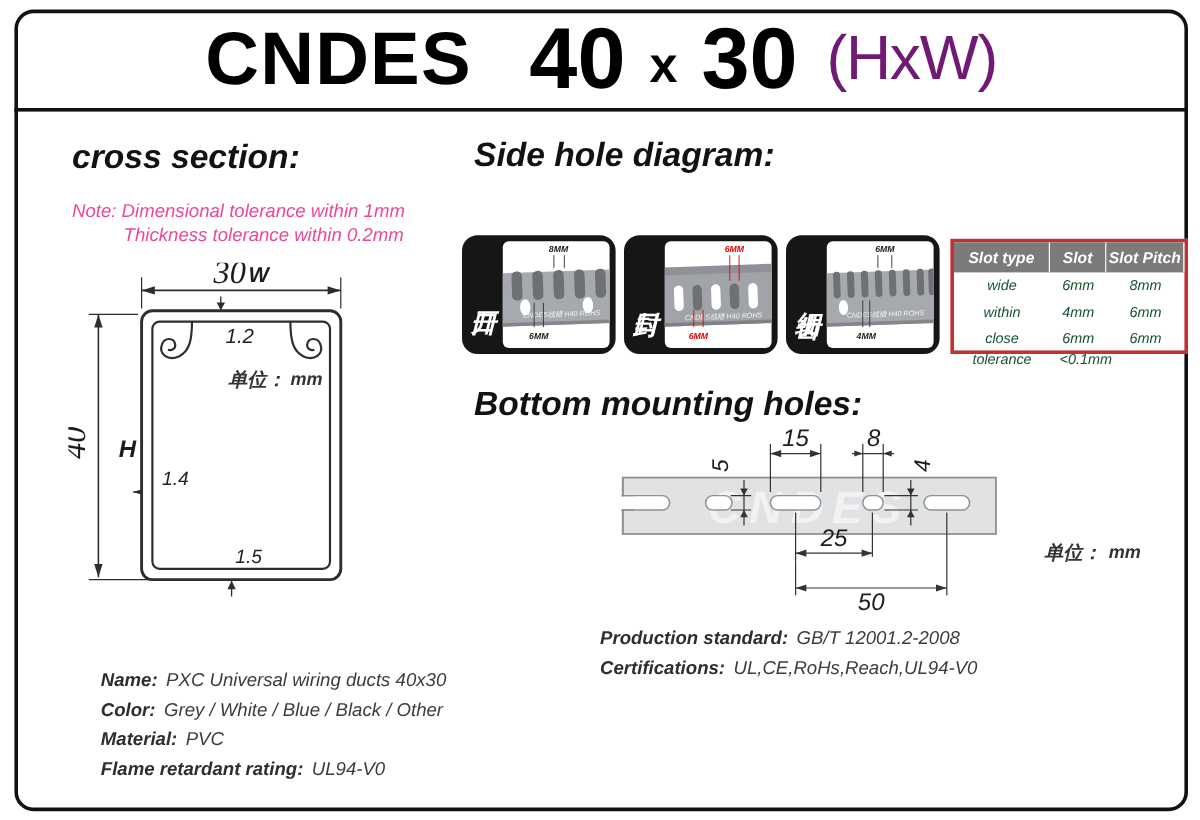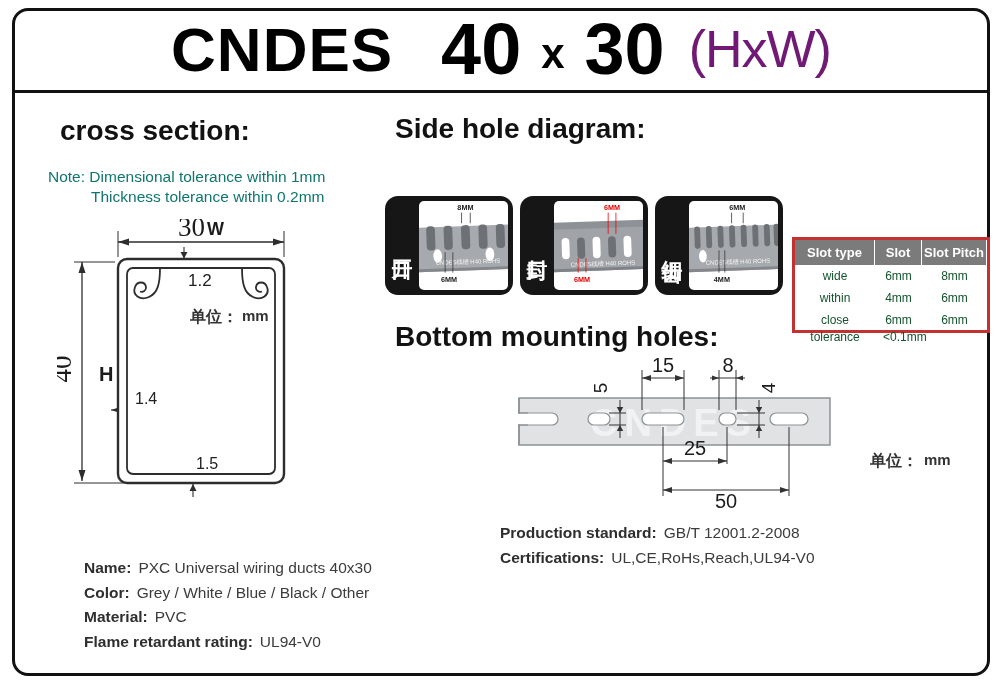--- a/index.html
+++ b/index.html
@@ -8,46 +8,46 @@
   .frame { position:absolute; left:12px; top:8px; width:978px; height:668px; border:3px solid #111; border-radius:16px; background:#fff; }
   .divider { position:absolute; left:12px; top:90px; width:978px; height:3px; background:#111; }
 
   
   .titlebar { position:absolute; left:12px; top:8px; width:978px; height:82px; display:flex; align-items:center; justify-content:center; gap:14px; }
   .brand { font-size:62px; font-weight:900; letter-spacing:1px; color:#000; margin-right:34px; }
   .size-num { font-size:72px; font-weight:800; color:#000; }
   .size-x { font-size:42px; font-weight:800; color:#000; margin:0 6px; padding-top:10px; }
   .size-suffix { font-size:52px; font-weight:500; color:#701a75; margin-left:10px; letter-spacing:-1px; }
 
-  .content { position:absolute; left:12px; top:93px; width:978px; height:416px; }
+  .content { position:absolute; left:12px; top:93px; width:978px; height:416px;font-style:italic; }
 
   h2.sec { position:absolute; font-size:28px; font-weight:700; color:#121212; letter-spacing:0; }
   .h-cross { left:48px; top:22px; }
   .h-side { left:383px; top:20px; }
   .h-bottom { left:383px; top:228px; }
 
-  .note { position:absolute; left:36px; top:74px; font-size:15.5px; color:#0f766e; line-height:20px; }
+  .note { position:absolute; left:48px; top:74px; font-size:15.5px; color:#ec4899; line-height:20px; }
   .note .l2 { padding-left:43px; }
 
   svg text { font-family:"Liberation Sans","DejaVu Sans",sans-serif; }
   .serif { font-family:"Liberation Serif","DejaVu Serif",serif; }
 
   .cross-svg { position:absolute; left:45px; top:126px; }
   .mount-svg { position:absolute; left:430px; top:263px; }
 
   
   .panel { position:absolute; top:103px; width:128px; height:99px; background:#161616; border-radius:13px; display:flex; overflow:hidden; }
   .p1 { left:373px; } .p2 { left:508px; } .p3 { left:643px; }
   .panel-tag { width:34px; display:flex; align-items:center; justify-content:center; }
   .panel-tag span { writing-mode:vertical-rl; text-orientation:upright; color:#fff; font-weight:700; font-size:21px; letter-spacing:3px; }
   .panel-img { flex:1; margin:5px 5px 5px 0; background:#fff; border-radius:5px; }
 
   
   .slot-table { position:absolute; left:780px; top:106px; width:198px; height:96px; border:3px solid #c33131; background:#fff;
-    display:grid; grid-template-columns:80px 47px 65px; grid-template-rows:25px 22px 22px 21px;margin-top:38px; }
+    display:grid; grid-template-columns:80px 47px 65px; grid-template-rows:25px 22px 22px 21px; }
   .slot-table .th { background:#7b7b7b; color:#fff; font-size:13px; font-weight:700; display:flex; align-items:center; justify-content:center; border-right:1.5px solid #fff; }
   .slot-table .th:last-of-type { border-right:none; }
   .slot-table .td { color:#14532d; font-size:12px; display:flex; align-items:center; justify-content:center; }
   .slot-table .span2 { grid-column:2 / span 2; justify-content:flex-start; padding-left:8px; }
 
   
   .specs { position:absolute; font-size:15.5px; color:#3c3c3c; line-height:24.5px; }
   .specs-left { left:72px; top:428px;margin-top:35px; }
   .specs-right { left:488px; top:427px; line-height:25px; }
   .spec-label { font-weight:700; color:#2e2e2e; }

